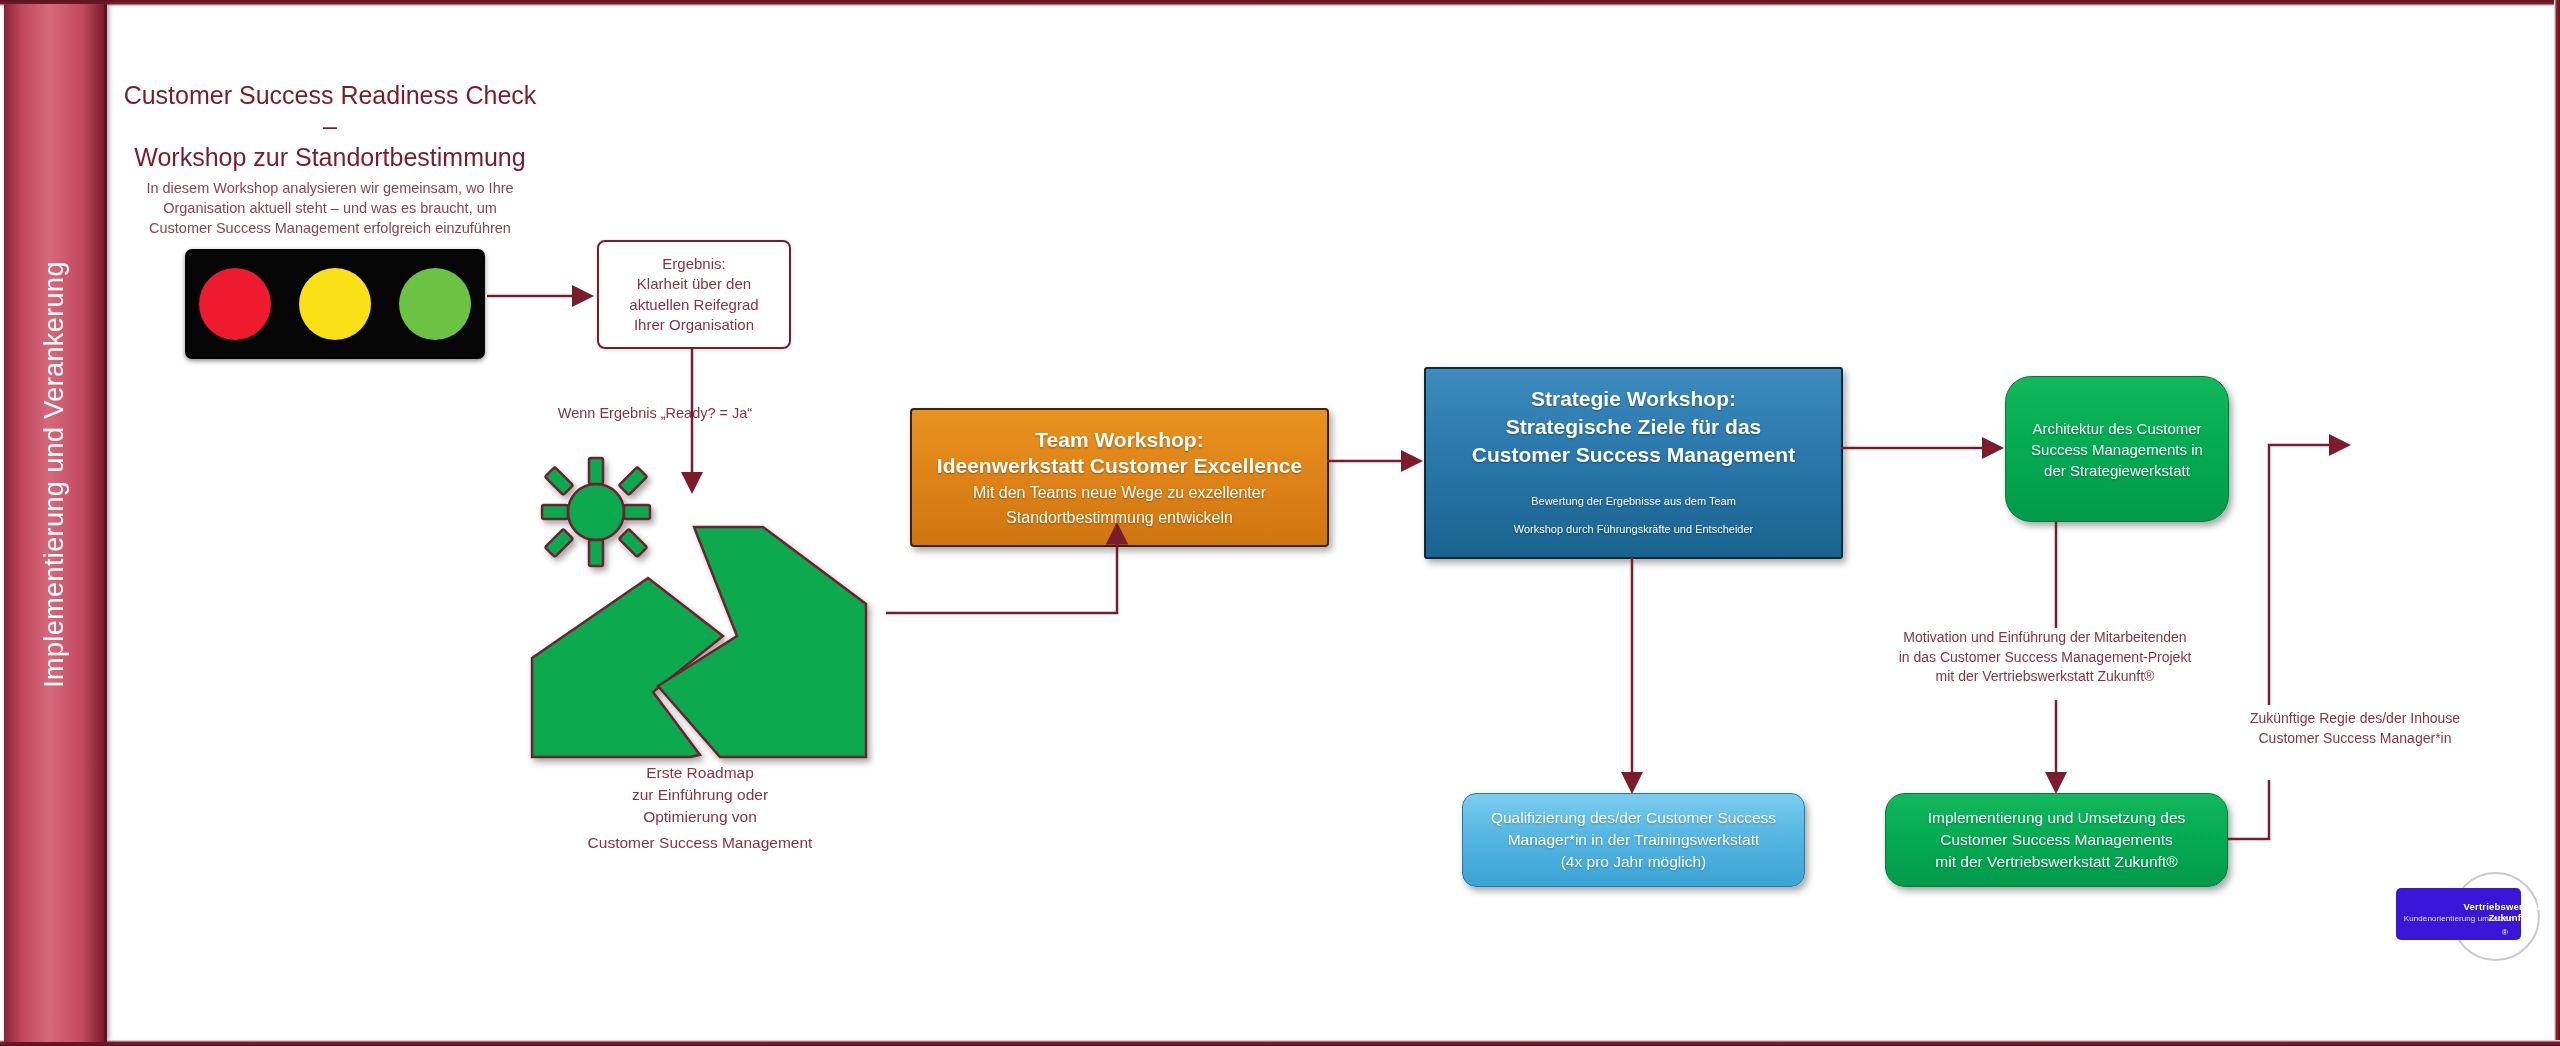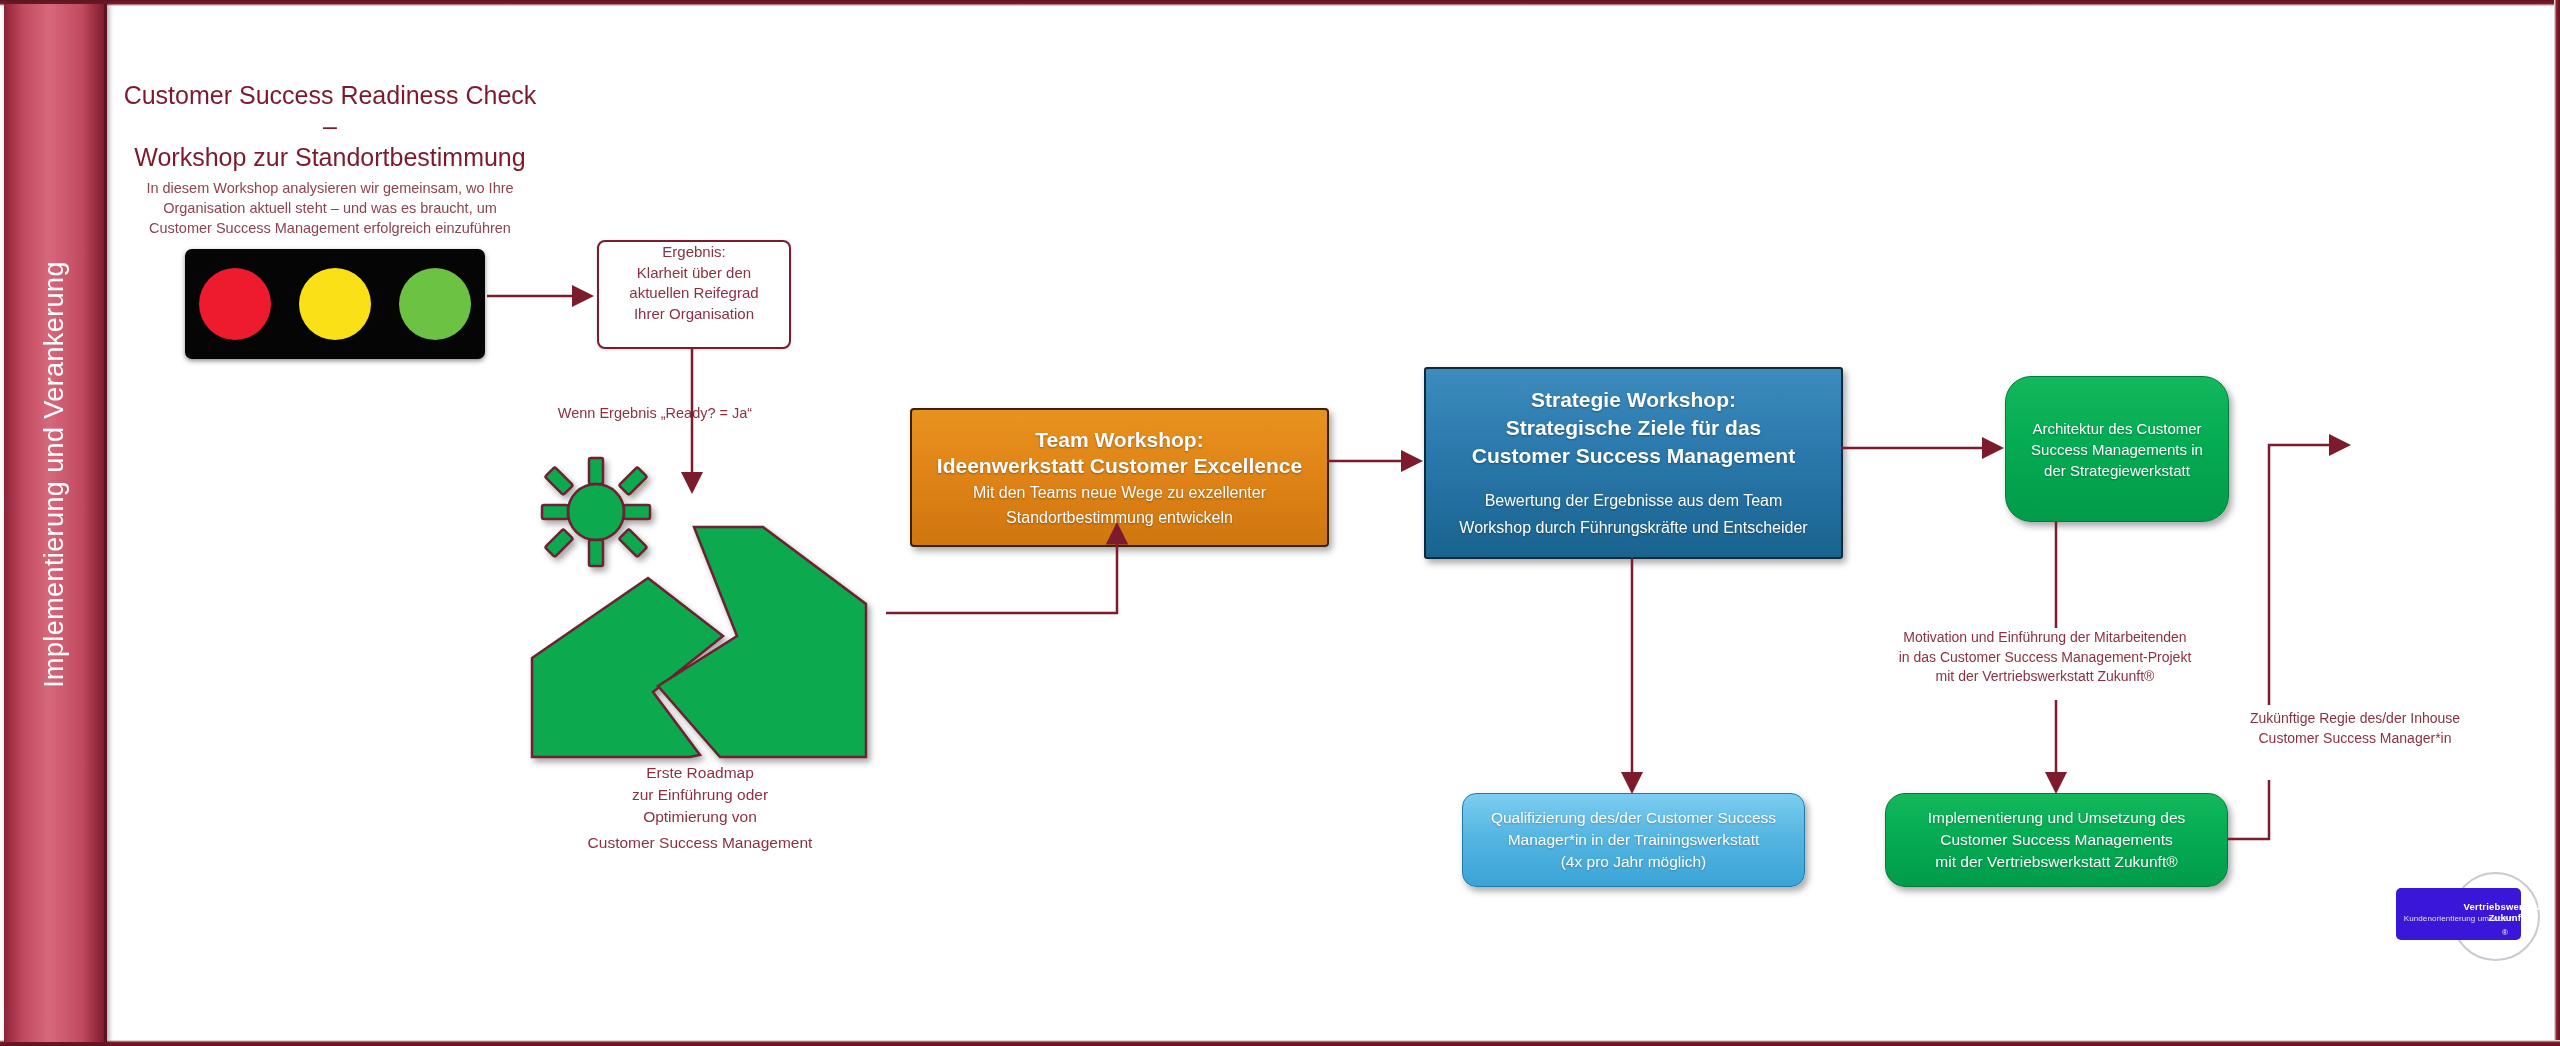--- a/index.html
+++ b/index.html
@@ -70,21 +70,21 @@
   .lamp{width:72px;height:72px;border-radius:50%;}
   .lamp.red{background:#ee1b2e;}
   .lamp.yellow{background:#fae017;}
   .lamp.green{background:#6cc243;}
 
   
   .ergebnis{
     position:absolute;left:597px;top:240px;width:190px;height:105px;
     border:2px solid #7b1b2c;border-radius:8px;background:#ffffff;
     color:#8b3142;font-size:15px;line-height:20.5px;
-    display:flex;justify-content:center;text-align:center;
+    display:flex;align-items:center;justify-content:center;text-align:center;
     box-shadow:0 1px 3px rgba(0,0,0,.15);
   }
 
   
   .box{
     position:absolute;border-radius:8px;
     display:flex;align-items:center;justify-content:center;
     text-align:center;color:#ffffff;
     box-shadow:3px 4px 7px rgba(0,0,0,.35);
   }
@@ -102,21 +102,21 @@
   .box-orange .small{font-size:16px;line-height:22px;}
 
   .box-blue{
     left:1424px;top:367px;width:415px;height:188px;
     background:linear-gradient(to bottom,#3d8cbd 0%,#2c7aae 40%,#19638f 100%);
     border:2px solid #0d2a3c;border-radius:3px;
     font-size:19.5px;line-height:27px;
     text-shadow:0 1px 2px rgba(0,0,0,.35);
   }
   .box-blue .hl{font-size:21px;}
-  .box-blue .small{font-size:16px;line-height:23px;}
+  .box-blue .small{font-size:11px;line-height:23px;}
   .box-blue .gap{display:block;height:16px;}
 
   .box-green-arch{
     left:2005px;top:376px;width:222px;height:144px;
     background:linear-gradient(to bottom,#14b85c 0%,#05ad54 40%,#029b4a 100%);
     border:1px solid #027a3b;border-radius:26px;
     font-size:15px;line-height:21px;
     text-shadow:0 1px 2px rgba(0,0,0,.30);
   }
 

